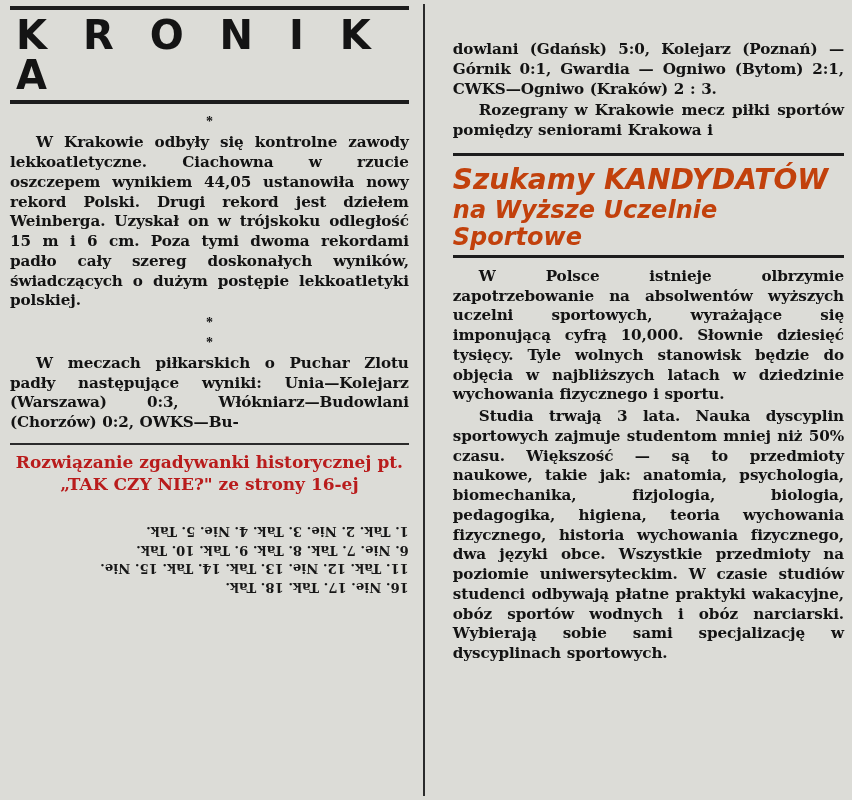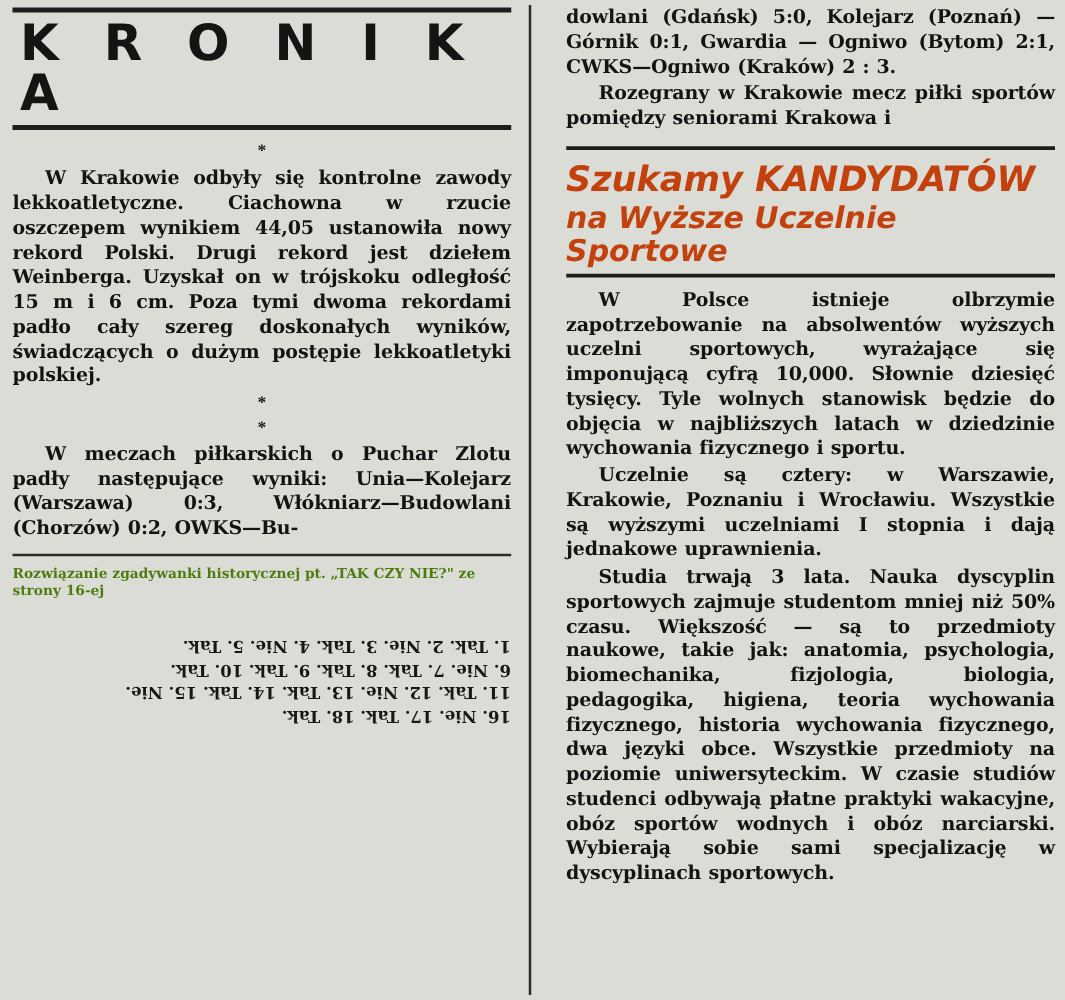--- a/index.html
+++ b/index.html
@@ -33,20 +33,21 @@
     position: relative;
   }
   .col-left {
     width: 432px;
     padding-right: 14px;
     border-right: 2px solid #2b2b2b;
   }
   .col-right {
     width: 420px;
     padding-left: 12px;
+    margin-top: 36px;
   }
 
   
   .masthead {
     border-top: 4px solid #1d1d1d;
     border-bottom: 4px solid #1d1d1d;
     margin: 2px 0 10px 0;
     padding: 5px 0 5px 0;
     text-align: left;
   }
@@ -83,24 +84,24 @@
   }
 
   
   .rule-thin {
     border-top: 2px solid #2b2b2b;
     margin: 10px 0 7px 0;
   }
   .quiz-head {
     font-family: "DejaVu Serif", serif;
     font-weight: bold;
-    font-size: 11px;
+    font-size: 17px;
     line-height: 1.28;
-    text-align: left;
-    color: #4d7c0f;
+    text-align: center;
+    color: #b91c1c;
     margin-bottom: 26px;
   }
   .quiz-answers {
     font-family: "DejaVu Serif", serif;
     font-weight: bold;
     font-size: 13.2px;
     line-height: 1.42;
     transform: rotate(180deg);
     text-align: left;
     color: #171717;
@@ -179,18 +180,17 @@
 
       <div class="rule-thick-top"></div>
 
       <div class="headline">
         <span class="l1">Szukamy KANDYDATÓW</span>
         <span class="l2">na Wyższe Uczelnie Sportowe</span>
       </div>
       <div class="headline-rule"></div>
 
       <p class="body">W Polsce istnieje olbrzymie zapotrzebowanie na absolwentów wyższych uczelni sportowych, wyrażające się imponującą cyfrą 10,000. Słownie dziesięć tysięcy. Tyle wolnych stanowisk będzie do objęcia w najbliższych latach w dziedzinie wychowania fizycznego i sportu.</p>
-      <p class="body">Uczelnie są cztery: w Warszawie, Krakowie, Poznaniu i Wrocławiu. Wszystkie są wyższymi uczelniami I stopnia i dają jednakowe uprawnienia.</p>
       <p class="body">Studia trwają 3 lata. Nauka dyscyplin sportowych zajmuje studentom mniej niż 50% czasu. Większość — są to przedmioty naukowe, takie jak: anatomia, psychologia, biomechanika, fizjologia, biologia, pedagogika, higiena, teoria wychowania fizycznego, historia wychowania fizycznego, dwa języki obce. Wszystkie przedmioty na poziomie uniwersyteckim. W czasie studiów studenci odbywają płatne praktyki wakacyjne, obóz sportów wodnych i obóz narciarski. Wybierają sobie sami specjalizację w dyscyplinach sportowych.</p>
     </div>
 
   </div>
 </div>
 
 </body></html>

